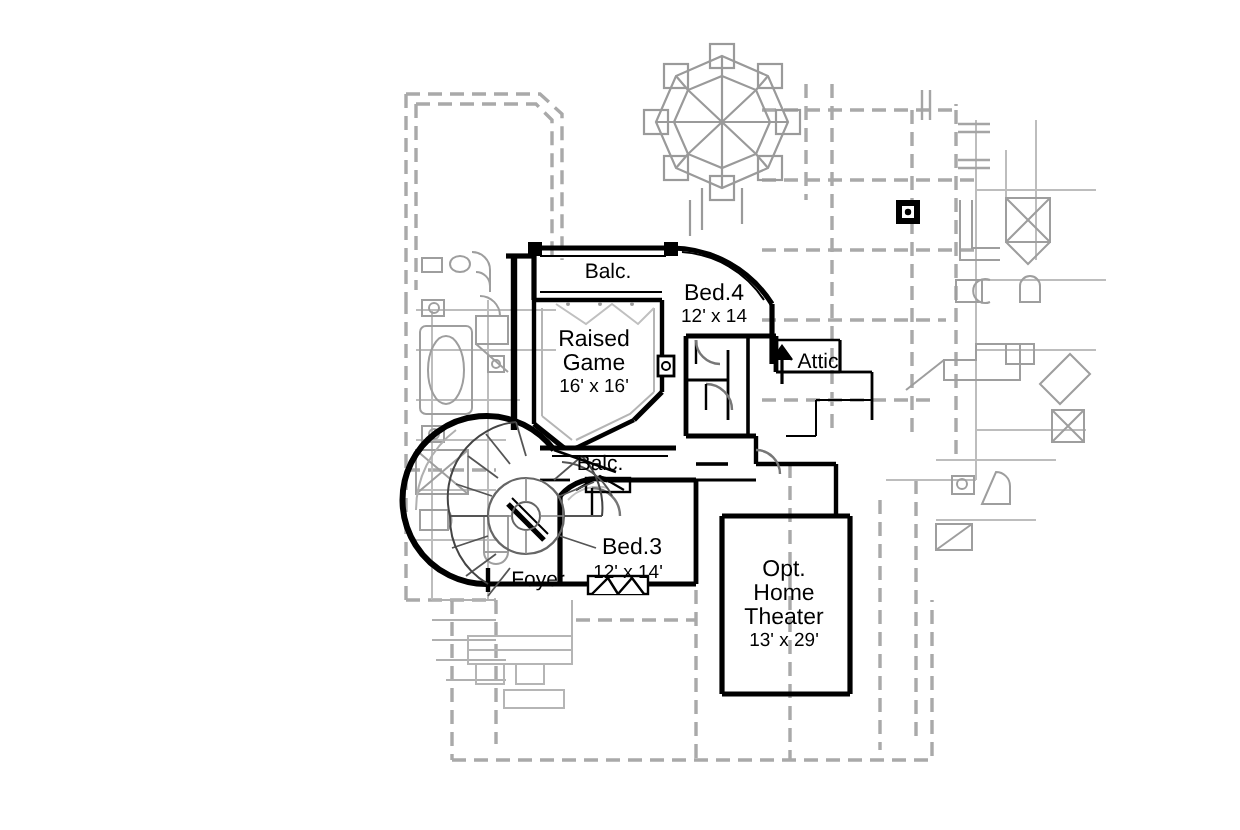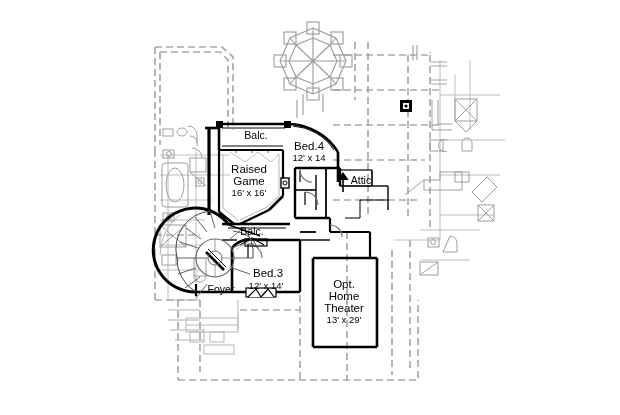--- a/index.html
+++ b/index.html
@@ -11,20 +11,21 @@
     width: 620px;
     height: 415px;
     overflow: hidden;
     font-family: "Liberation Sans", sans-serif;
   }
   #plan-root {
     position: relative;
     width: 524px;
     height: 415px;
     background: #86efac;
+    margin-left: 48px;
   }
   svg#floorplan {
     display: block;
     width: 620px;
     height: 415px;
   }
   .room-label {
     font-family: "Liberation Sans", sans-serif;
     fill: #000000;
     text-anchor: middle;

